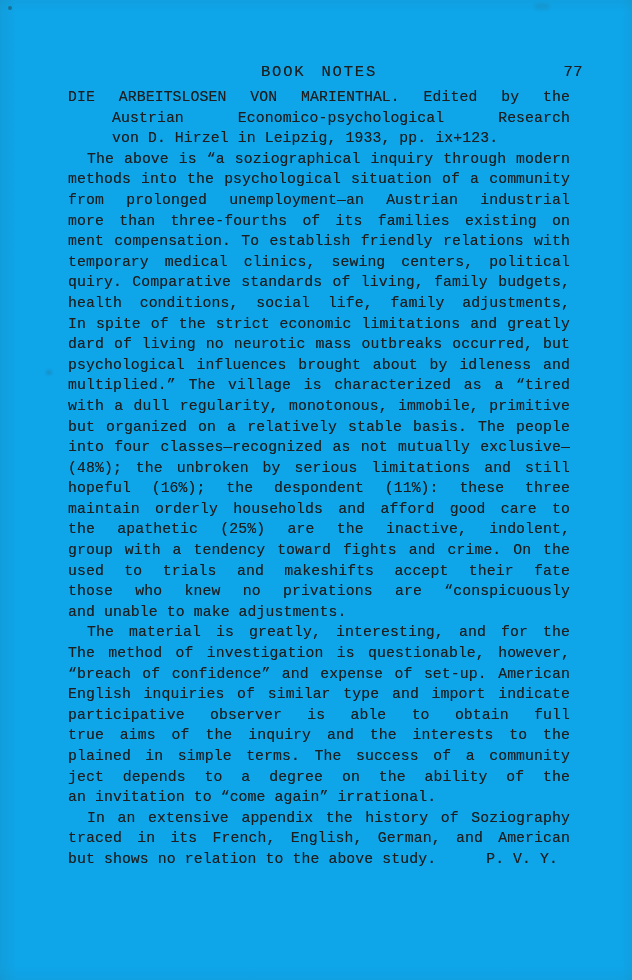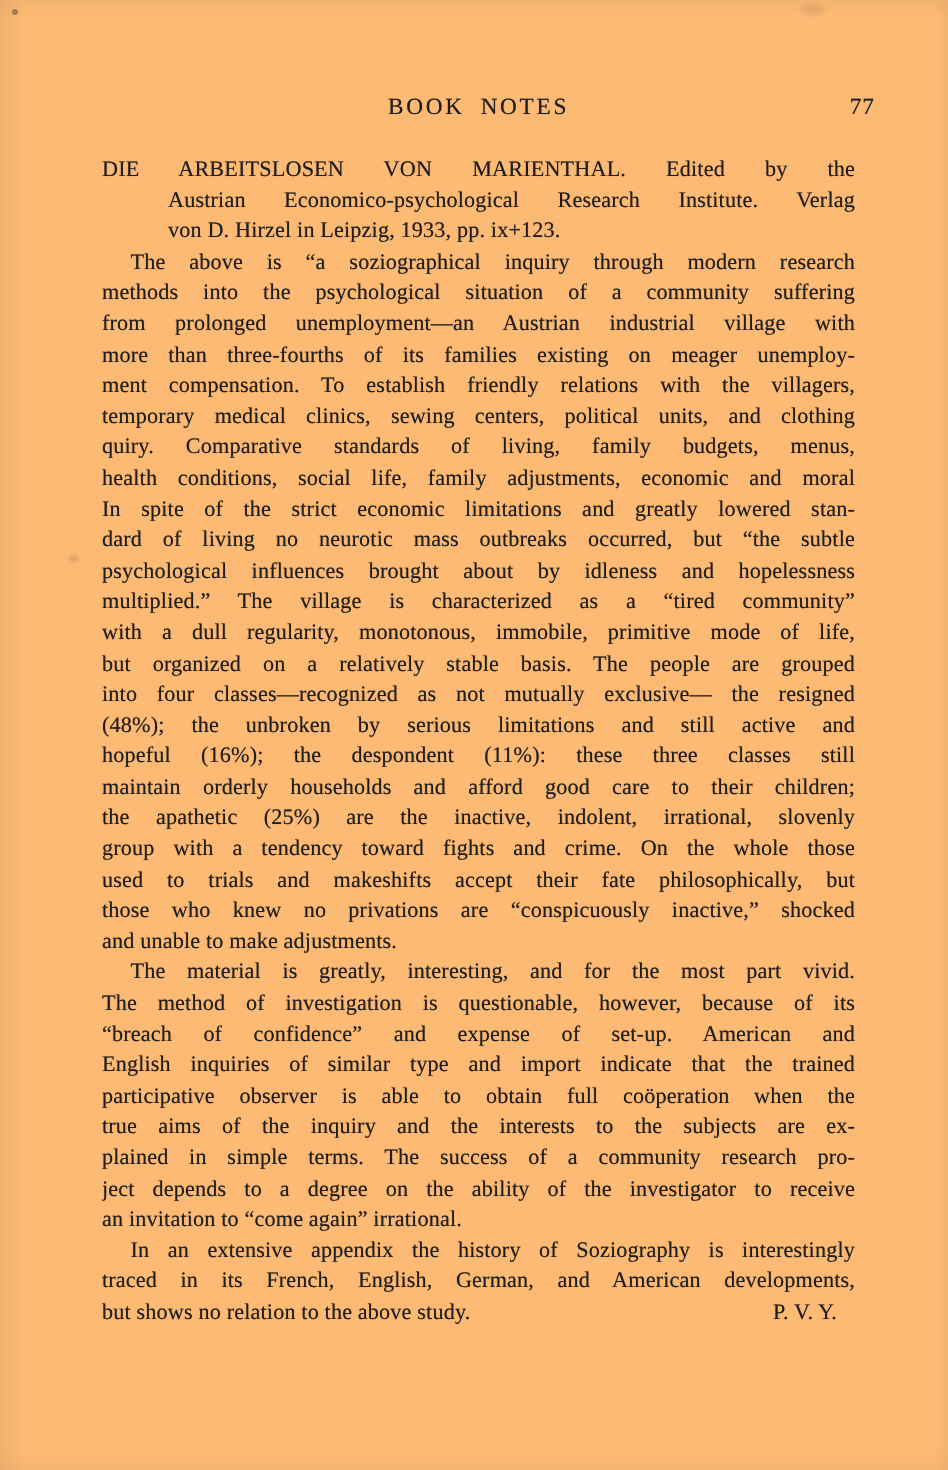--- a/index.html
+++ b/index.html
@@ -1,20 +1,20 @@
 <!DOCTYPE html>
 <html><head>
 <meta charset="utf-8">
 <style>
   html,body{margin:0;padding:0;background:#e9e8e4;}
   .page{
     position:relative;
     width:632px;height:980px;
-    background:#fdba74;
-    font-family:Liberation Serif, serif;
+    background:#0ea5e9;
+    font-family:Liberation Mono, monospace;
     color:#1e1e1e;
     overflow:hidden;
   }
   .page::before{
     content:"";position:absolute;inset:0;pointer-events:none;
     background:
       linear-gradient(to right, rgba(60,55,48,.07), rgba(60,55,48,0) 16px),
       linear-gradient(to left, rgba(60,55,48,.05), rgba(60,55,48,0) 10px),
       linear-gradient(to bottom, rgba(60,55,48,.05), rgba(60,55,48,0) 12px),
       linear-gradient(to top, rgba(60,55,48,.04), rgba(60,55,48,0) 14px);
@@ -29,21 +29,21 @@
     text-shadow:0 0 .5px rgba(25,25,25,.55);
   }
   .running-head{position:relative;height:18px;}
   .rh-title{
     position:absolute;left:0;right:0;top:0;
     text-align:center;font-size:15.5px;
     letter-spacing:1.8px;word-spacing:5px;
   }
   .rh-num{position:absolute;right:-13px;top:0;font-size:15.5px;letter-spacing:.5px;}
 
-  .entry{margin-top:22px;}
+  .entry{margin-top:6px;}
   .line{
     font-size:14.8px;line-height:20.6px;height:20.6px;
     overflow:hidden;letter-spacing:.1px;
     text-align:justify;text-align-last:justify;
   }
   .line.last{text-align:right;text-align-last:left;}
   .line.hang{padding-left:44px;}
   .line.indent{text-indent:19px;}
   .line.sigline{display:flex;justify-content:space-between;padding-right:12px;}
   .signature{white-space:nowrap;}

